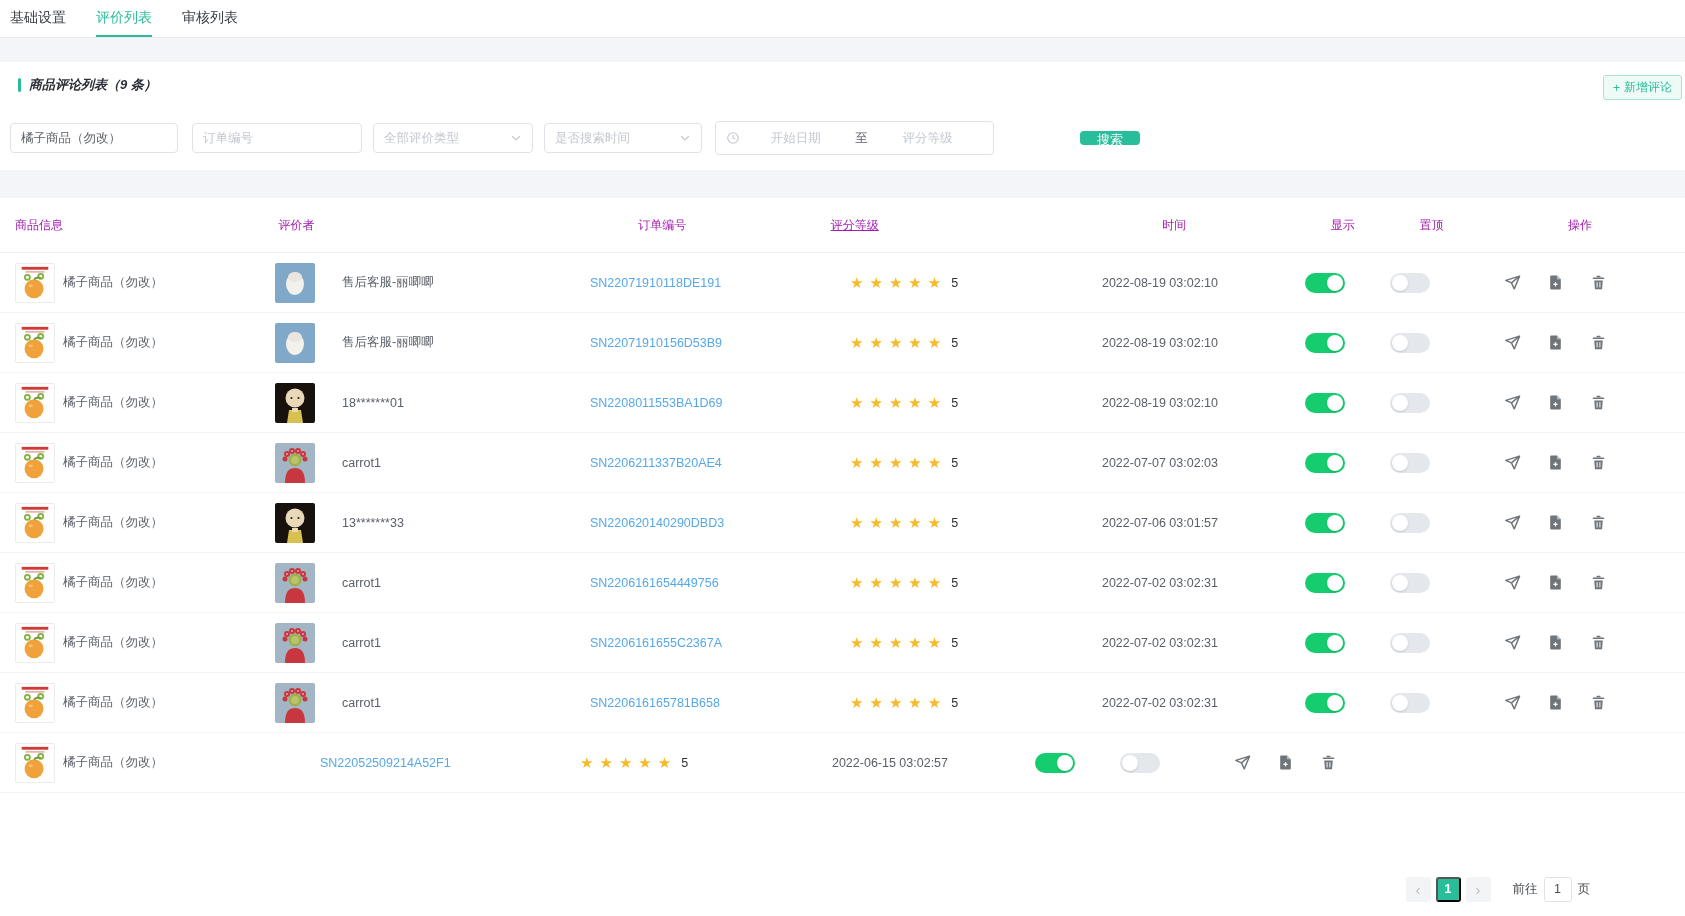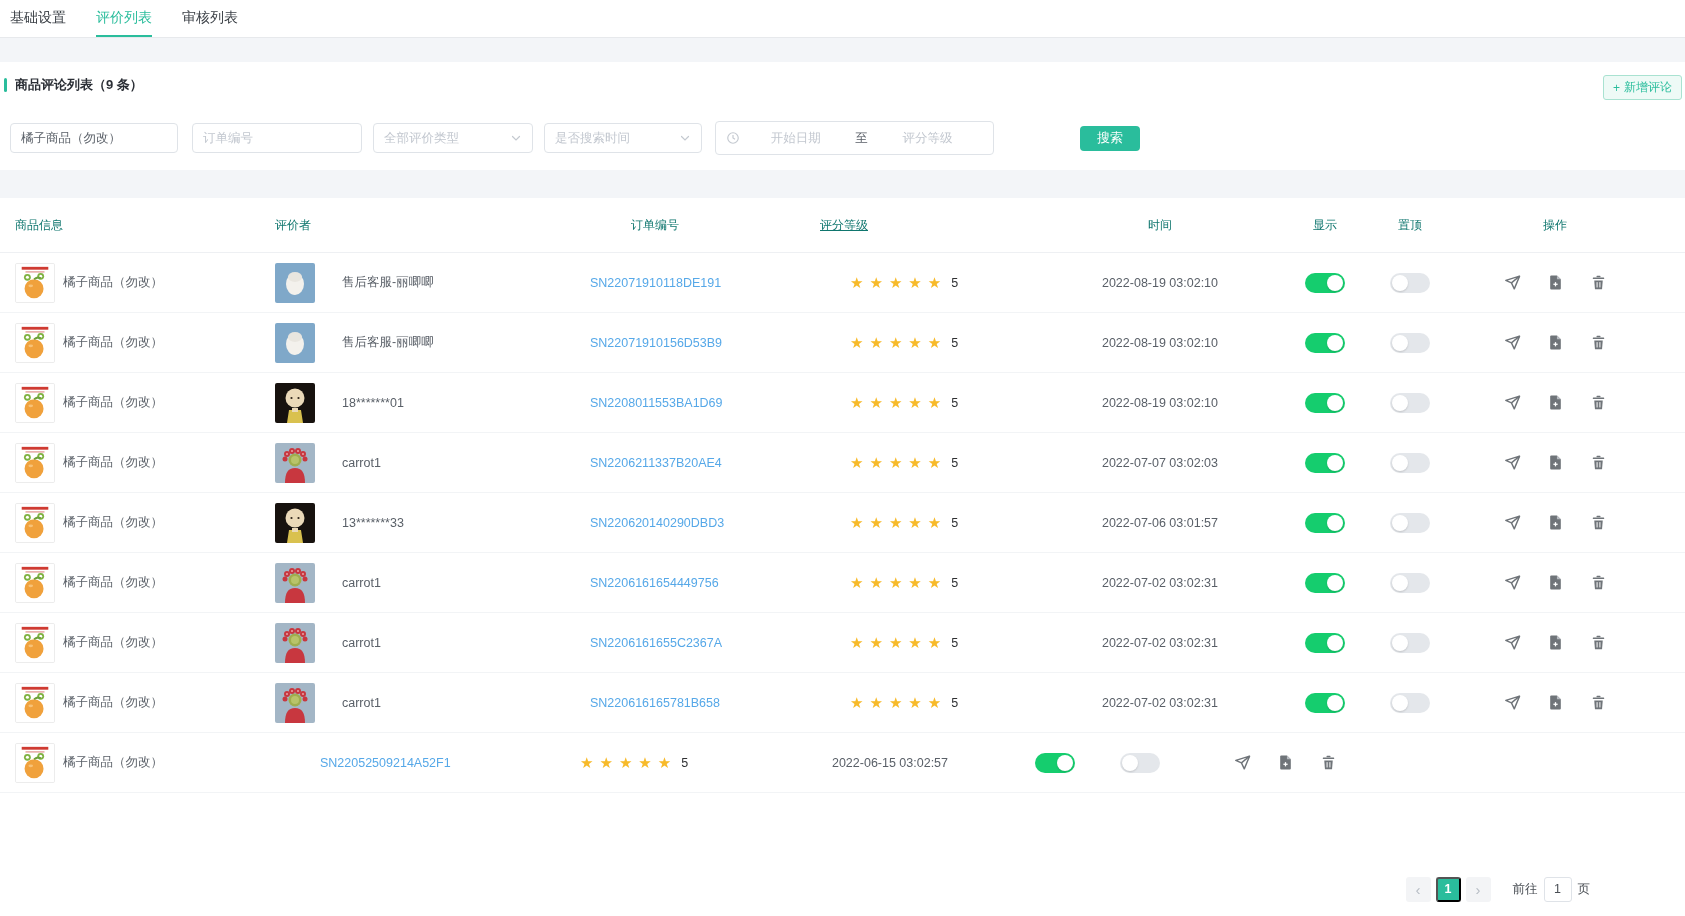--- a/index.html
+++ b/index.html
@@ -10,42 +10,42 @@
   .tab { font-size:14px; color:#3a3f45; margin-right:30px; height:37px; line-height:34px; cursor:pointer; border-bottom:2px solid transparent; }
   .tab.active { color:#2abd9c; border-bottom-color:#2abd9c; }
 
   .gap { height:24px; background:#f3f5f8; }
   .gap2 { height:28px; }
 
   .panel { background:#fff; position:relative; }
 
   
   .panel-filter { height:108px; padding-top:13px; }
-  .title-row { display:flex; align-items:center; padding-left:4px; height:20px; }
+  .title-row { display:flex; align-items:center; padding-left:18px; height:20px;font-style:italic; }
   .title-bar { width:3px; height:14px; background:#2abd9c; border-radius:2px; margin-right:8px; }
   .panel-title { font-size:13px; font-weight:bold; color:#2b2f36; }
   .add-btn { position:absolute; right:3px; top:13px; height:25px; padding:0 9px; font-size:12px; color:#2abd9c; background:#eefaf6; border:1px solid #a9e2d1; border-radius:3px; display:flex; align-items:center; gap:4px; cursor:pointer; }
   .filters { display:flex; align-items:center; margin-top:26px; padding-left:10px; }
   .f-input { height:30px; border:1px solid #dfe3e8; border-radius:4px; font-size:12.5px; padding:0 10px; color:#5a6068; background:#fff; outline:none; }
   .f-input::placeholder { color:#c2c7cf; }
   .f-product { width:168px; }
   .f-order { width:170px; margin-left:14px; }
   .select { display:flex; align-items:center; justify-content:space-between; border:1px solid #dfe3e8; border-radius:4px; height:30px; padding:0 10px; color:#c2c7cf; font-size:12.5px; background:#fff; cursor:pointer; }
   .sel-type { width:160px; margin-left:11px; }
   .sel-time { width:158px; margin-left:11px; }
   .chev svg { width:12px; height:12px; display:block; }
   .daterange { width:279px; margin-left:13px; height:30px; border:1px solid #dfe3e8; border-radius:4px; display:flex; align-items:center; padding:16px 10px; background:#fff; font-size:12.5px; cursor:pointer; }
   .clock svg { width:14px; height:14px; display:block; }
   .dr-ph { flex:1; text-align:center; color:#c2c7cf; }
   .dr-to { color:#5a6068; padding:0 4px; }
-  .search-btn { width:60px; height:25px; margin-left:86px; background:#2abd9c; color:#fff; border:none; border-radius:4px; font-size:13px; cursor:pointer; }
+  .search-btn { width:60px; height:14px; margin-left:86px; background:#2abd9c; color:#fff; border:none; border-radius:4px; font-size:13px; cursor:pointer; }
 
   
   .panel-table { min-height:718px; display:flex; flex-direction:column; }
-  .thead { display:flex; height:55px; align-items:center; border-bottom:1px solid #eef0f3; font-size:12px; color:#0f766e; }
+  .thead { display:flex; height:55px; align-items:center; border-bottom:1px solid #eef0f3; font-size:12px; color:#a21caf;justify-content:space-between; }
   .trow { display:flex; height:60px; align-items:center; border-bottom:1px solid #f2f4f6; font-size:12px; color:#5a6068; }
   .th1 { width:260px; padding-left:15px; } .th2 { width:270px; padding-left:15px; }
   .th3 { width:250px; text-align:center; }  .th4 { width:260px; padding-left:40px;text-decoration:underline; }
   .th5 { width:240px; text-align:center; }  .th6 { width:90px; text-align:center; }
   .th7 { width:80px; text-align:center; }   .th8 { width:210px; text-align:center; }
   .c1 { width:260px; padding-left:15px; display:flex; align-items:center; gap:8px; }
   .c2 { width:270px; padding-left:15px; display:flex; align-items:center; gap:27px; }
   .c3 { width:250px; padding-left:60px; }
   .c4 { width:260px; padding-left:70px; display:flex; align-items:center; }
   .c5 { width:240px; text-align:center; }

